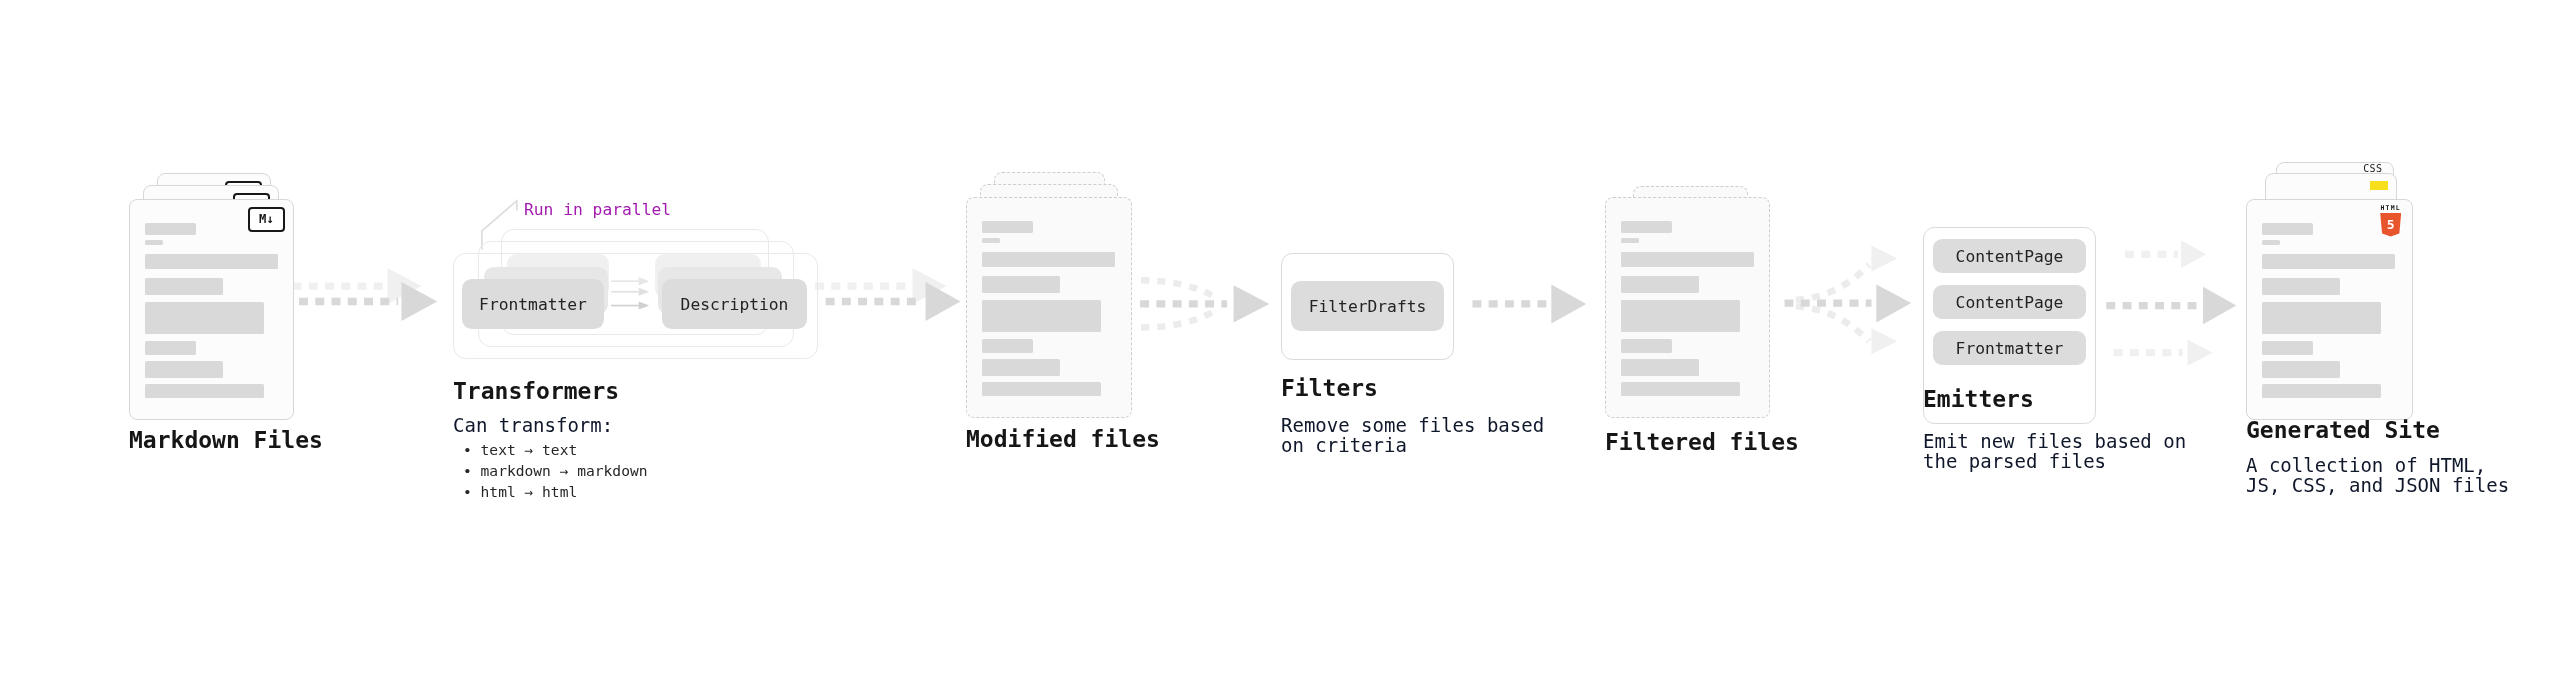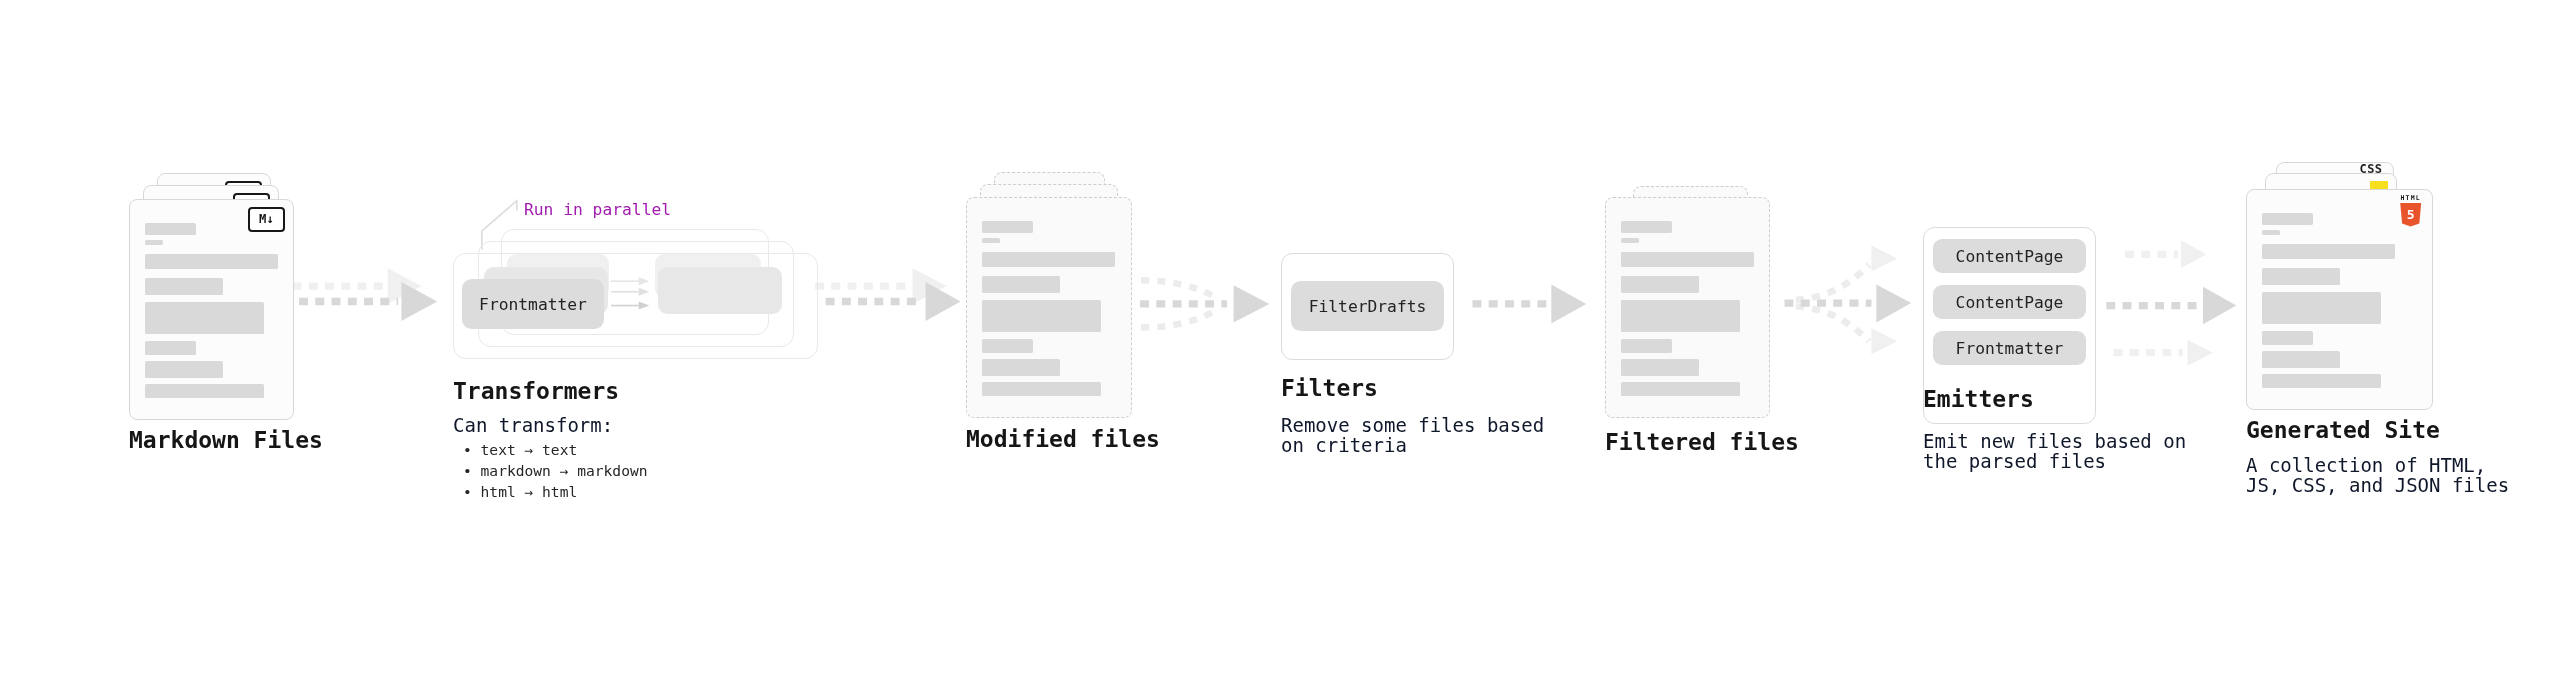--- a/index.html
+++ b/index.html
@@ -11,21 +11,21 @@
   .doc{position:absolute;box-sizing:border-box;background:#fcfcfc;border:1.6px solid #d7d7d7;border-radius:8.1px;}
   .doc.dashed{background:#fafafa;border:1.6px dashed #cdcdcd;}
   .bars{position:absolute;left:14.6px;top:23px;}
 
   
   .md-badge{position:absolute;top:6.5px;right:8.1px;width:33px;height:21px;border:2.4px solid #171717;border-radius:4.1px;
             background:#fff;display:flex;align-items:center;justify-content:center;
             font-weight:bold;font-size:12.2px;color:#171717;line-height:1;}
 
   
-  .css-badge{position:absolute;top:3.3px;right:9.8px;font-size:12px;font-weight:bold;color:#222;
+  .css-badge{position:absolute;top:3.3px;right:9.8px;font-size:10px;font-weight:normal;color:#222;
              border-bottom:2.4px solid #2965f1;padding:0 0.8px 0.8px;line-height:6.5px;letter-spacing:0.4px;}
   .js-badge{position:absolute;top:6.5px;right:8.1px;width:18px;height:9px;background:#f7df1e;}
   .html5{position:absolute;top:4.9px;right:9.8px;width:23px;text-align:center;}
   .html5 .word{font-size:6.5px;font-weight:bold;letter-spacing:1.2px;color:#151515;line-height:7.3px;}
   .html5 .shield{width:21px;height:23.6px;margin:0.8px auto 0;background:#e8552d;
                  clip-path:polygon(0 0,100% 0,91% 87%,50% 100%,9% 87%);
                  display:flex;align-items:center;justify-content:center;color:#fff;font-weight:bold;font-size:13px;}
 
   
   .container-box{position:absolute;box-sizing:border-box;border:1.6px solid #e9e9e9;border-radius:13px;background:transparent;}
@@ -128,20 +128,21 @@
   <div class="container-box" style="left:501px;top:229px;width:268px;height:106px"></div>
   <div class="container-box" style="left:478px;top:241px;width:316px;height:106px"></div>
   <div class="container-box" style="left:453px;top:253px;width:365px;height:106px"></div>
   <div class="note" style="left:524px;top:200px">Run in parallel</div>
 
   <div class="ghost" style="left:507px;top:254px;width:102px;height:44px;background:#f0f0f0"></div>
   <div class="ghost" style="left:484px;top:267px;width:124px;height:47px;background:#e7e7e7"></div>
   <div class="ghost" style="left:655px;top:254px;width:106px;height:44px;background:#f0f0f0"></div>
   <div class="ghost" style="left:658px;top:267px;width:124px;height:47px;background:#e7e7e7"></div>
   <div class="pill" style="left:462px;top:279px;width:142px;height:50px">Frontmatter</div>
+  <div class="pill" style="left:662px;top:279px;width:145px;height:50px">Description</div>
 
   <div class="h" style="left:453px;top:379px">Transformers</div>
   <div class="cap" style="left:453px;top:416px">Can transform:</div>
   <div class="bullets" style="left:463px;top:439px">
     <div>• text → text</div>
     <div>• markdown → markdown</div>
     <div>• html → html</div>
   </div>
 
   <div class="doc dashed" style="left:994px;top:172px;width:111px;height:65px"></div>
@@ -190,21 +191,21 @@
   <div class="h" style="left:1923px;top:387px">Emitters</div>
   <div class="cap" style="left:1923px;top:432px">Emit new files based on
 the parsed files</div>
 
   <div class="doc" style="left:2276px;top:162px;width:118px;height:221px">
     <div class="css-badge">CSS</div>
   </div>
   <div class="doc" style="left:2265px;top:173px;width:132px;height:221px">
     <div class="js-badge"></div>
   </div>
-  <div class="doc" style="left:2246px;top:189px;width:187px;height:221px">
+  <div class="doc" style="left:2246px;top:199px;width:167px;height:221px">
     <div class="html5">
       <div class="word">HTML</div>
       <div class="shield">
           <span>5</span>
         </div>
     </div>
     <div class="bars">
         <div style="width: 51px; height: 12.2px; margin-bottom: 4.9px; background: rgb(217, 217, 217); border-radius: 1.6px;"></div>
         <div style="width: 18px; height: 4.9px; margin-bottom: 9px; background: rgb(217, 217, 217); border-radius: 1.6px;"></div>
         <div style="width: 133px; height: 14.6px; margin-bottom: 9px; background: rgb(217, 217, 217); border-radius: 1.6px;"></div>

